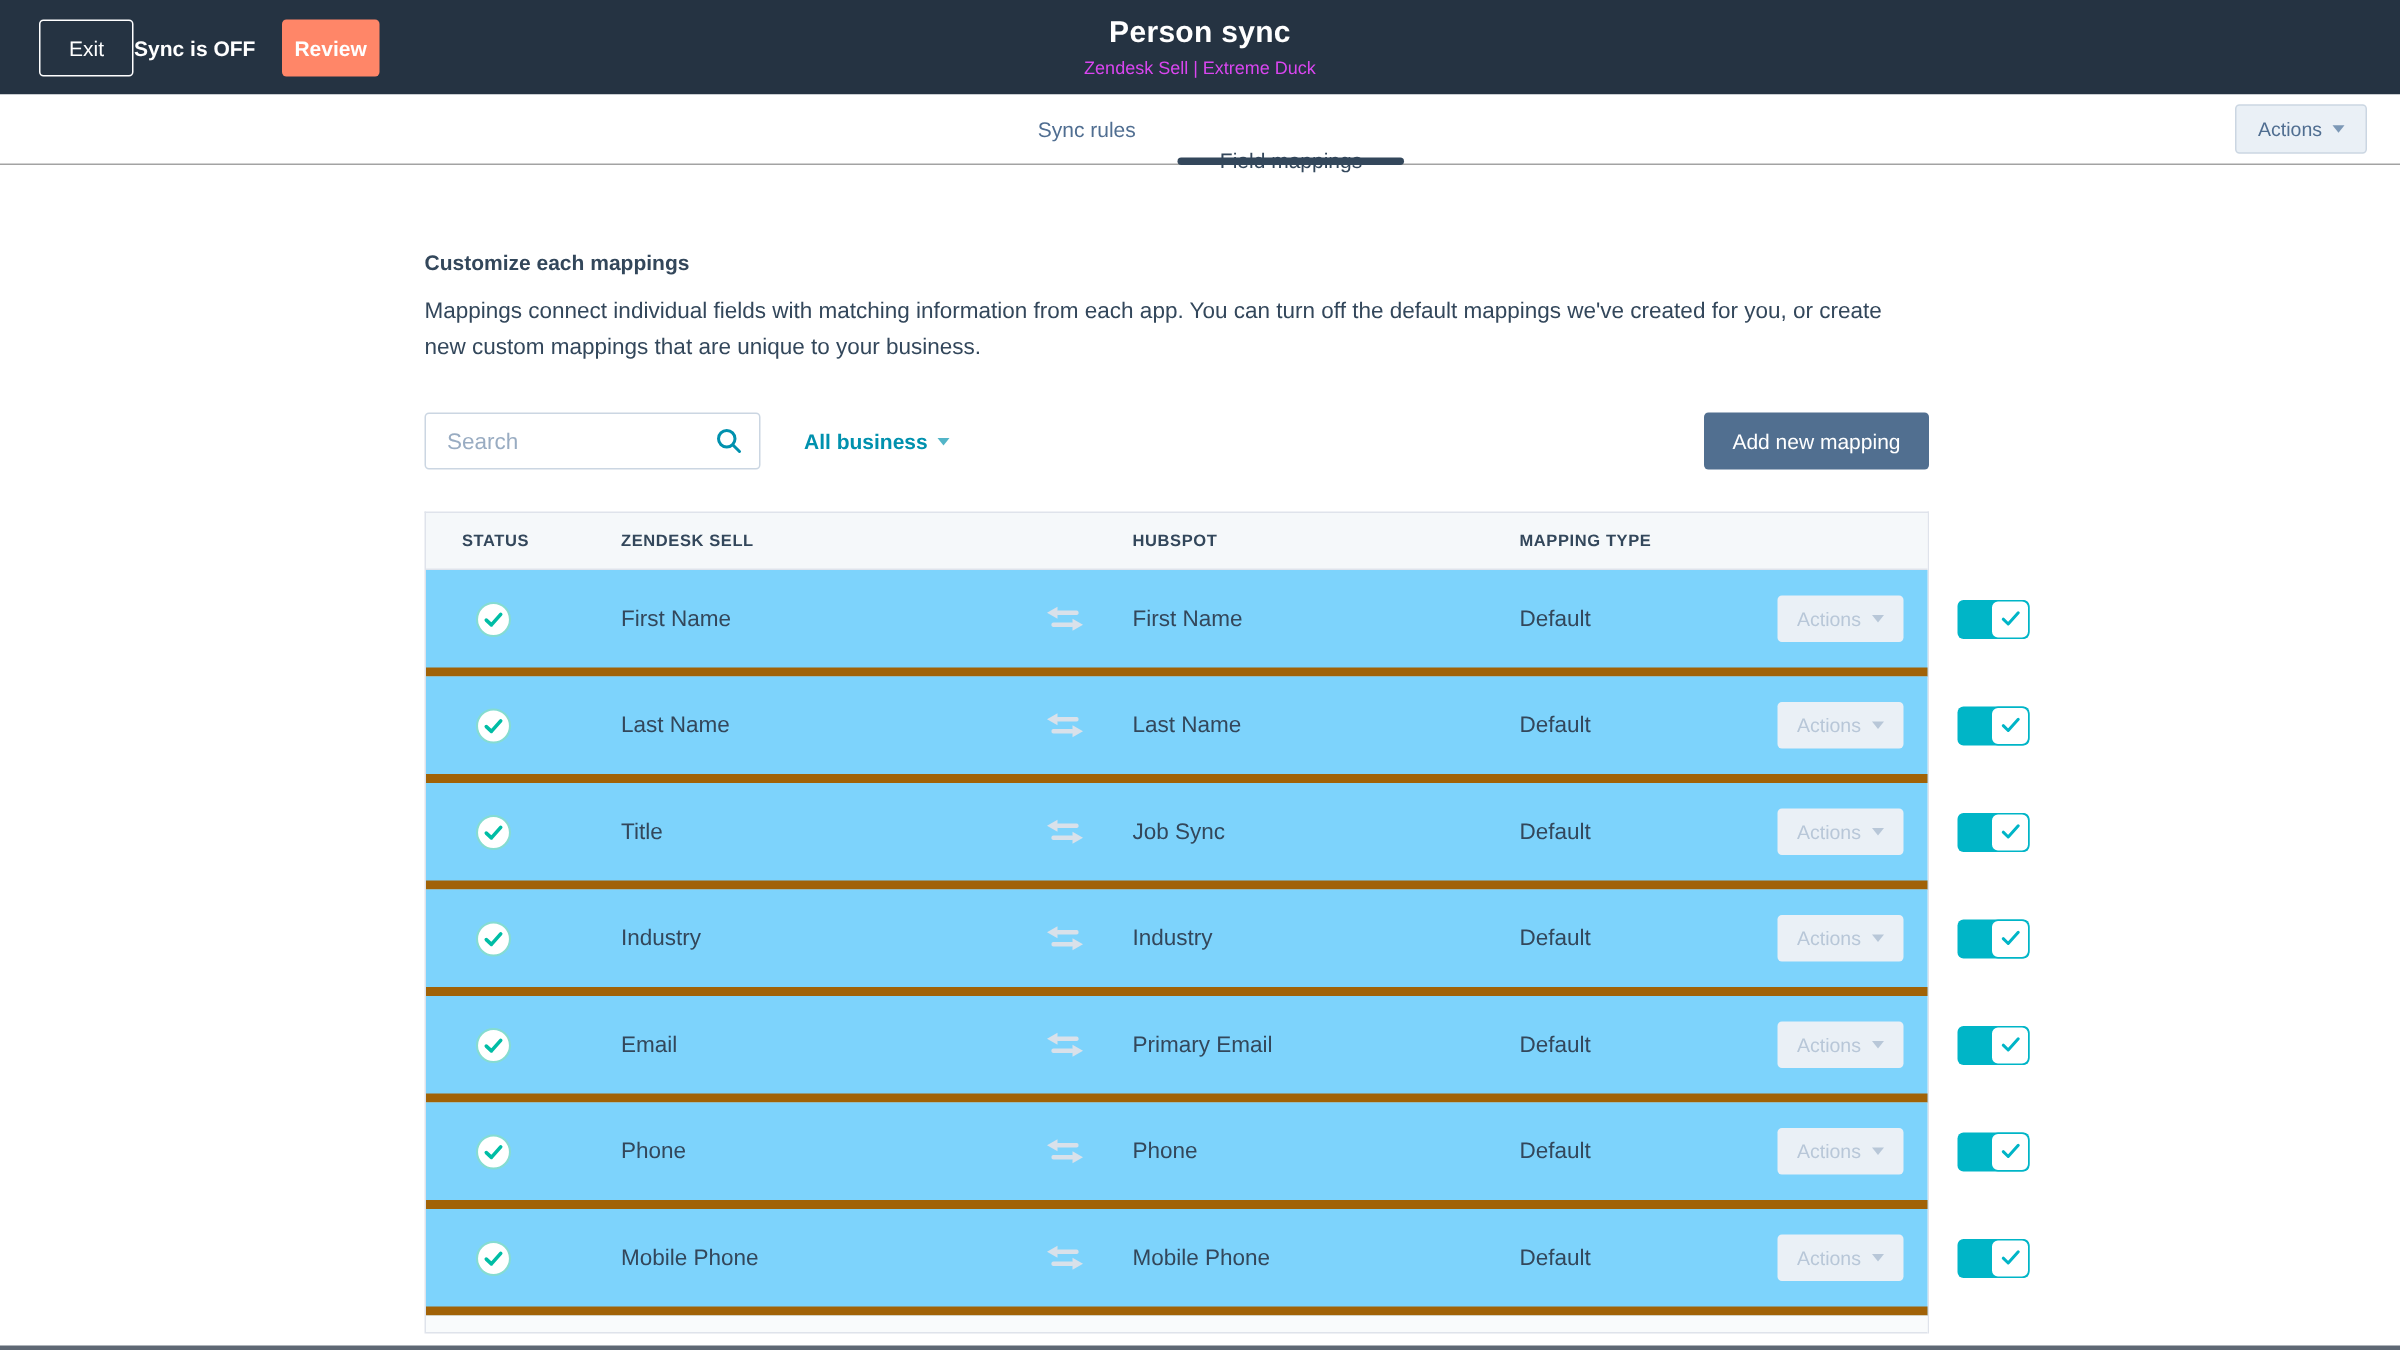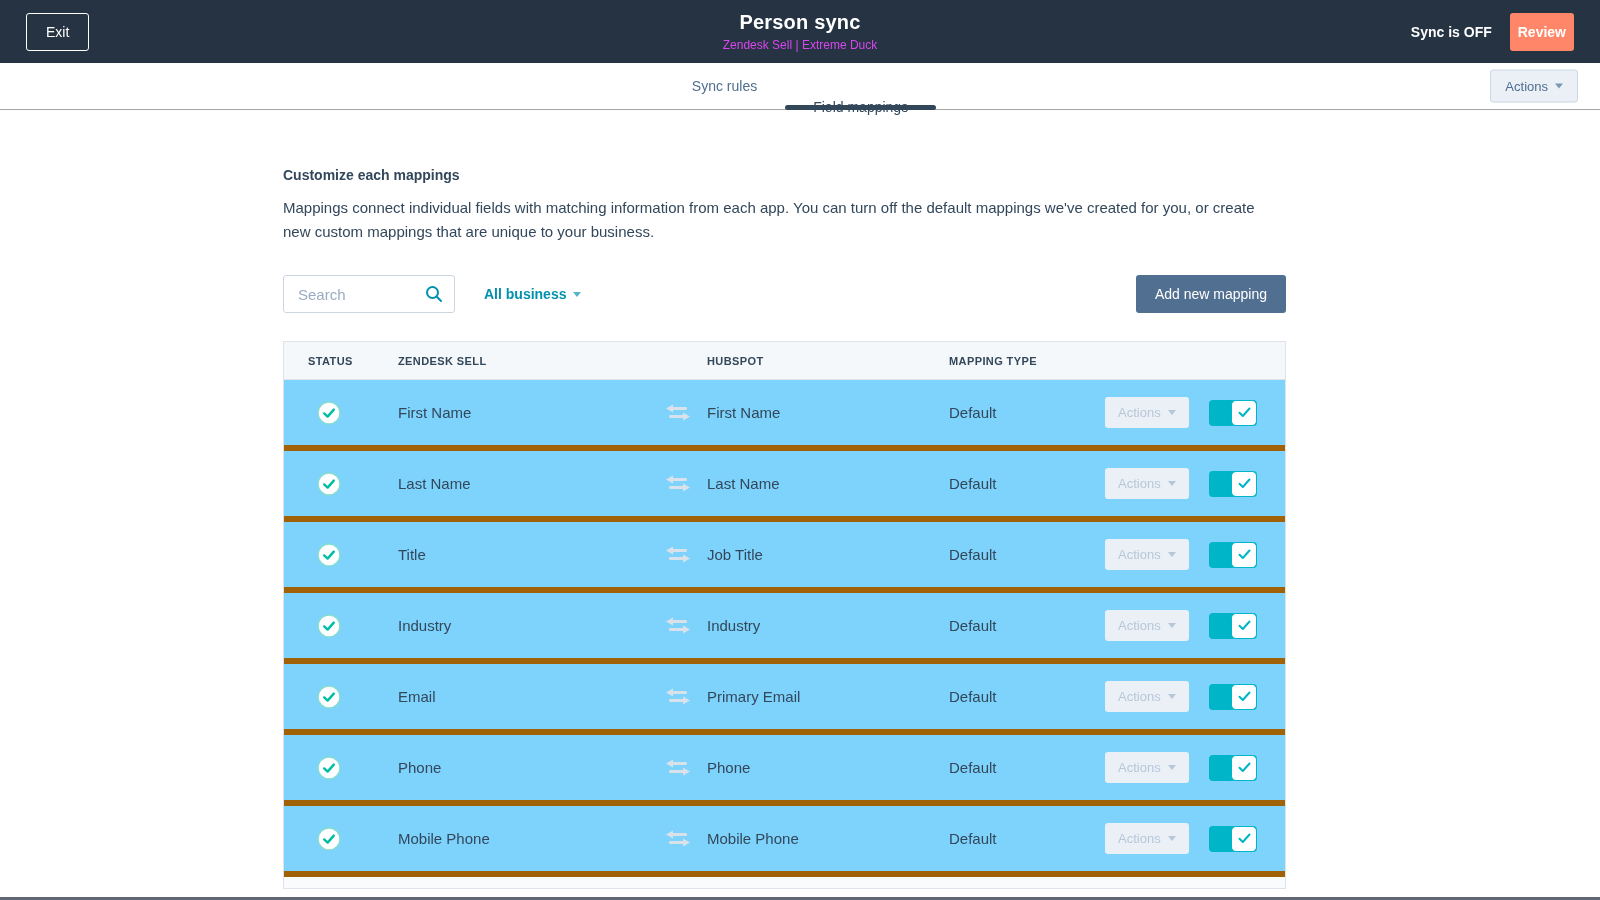--- a/index.html
+++ b/index.html
@@ -1,21 +1,21 @@
 <!DOCTYPE html>
 <html><head>
 <meta charset="utf-8">
 <style>
   * { box-sizing: border-box; margin: 0; padding: 0; }
   html, body { width: 1600px; height: 900px; overflow: hidden; background: #fff;
     font-family: "Liberation Sans", sans-serif; color: #33475b; }
 
   
   .topbar { position: relative; height: 63px; background: #253342; display: flex;
-    align-items: center; justify-content: space-between; padding: 0 26px; }
+    align-items: center; padding: 0 26px; }
   .exit-btn { background: transparent; border: 1px solid #ffffff; color: #fff;
     font-family: inherit; font-size: 14px; padding: 10px 19px; border-radius: 3px; cursor: pointer; }
   .title-block { position: absolute; left: 50%; transform: translateX(-50%); text-align: center; }
   .title { color: #fff; font-size: 20px; font-weight: 700; letter-spacing: .2px; }
   .subtitle { color: #d946ef; font-size: 12px; margin-top: 4px; }
   .topbar-right { display: flex; align-items: center; gap: 18px; }
   .sync-status { color: #fff; font-size: 14px; font-weight: 700; }
   .review-btn { background: #ff8668; border: none; color: #fff; font-family: inherit;
     font-size: 14px; font-weight: 600; padding: 11px 8px; border-radius: 3px; cursor: pointer; }
 
@@ -37,35 +37,35 @@
     border-right: 4px solid transparent; border-top: 5px solid #7c98b6; display: inline-block; }
   .caret.teal { border-top-color: #53b5c8; }
   .caret.muted { border-top-color: #b8c7d8; }
 
   
   main { margin-left: 283px; width: 1003px; }
   .section-heading { font-size: 14px; font-weight: 700; color: #33475b; margin-top: 57px; }
   .section-desc { font-size: 15px; line-height: 24px; margin-top: 13px; color: #33475b; }
 
   .controls { display: flex; align-items: center; margin-top: 31px; }
-  .search-box { position: relative; width: 172px; }
+  .search-box { position: relative; width: 224px; }
   .search-box input { width: 100%; height: 38px; border: 1px solid #cbd6e2; border-radius: 3px;
     font-family: inherit; font-size: 15px; color: #33475b; padding: 0 40px 0 14px; outline: none; }
   .search-box input::placeholder { color: #99acc2; }
   .search-icon { position: absolute; right: 12px; top: 50%; transform: translateY(-50%); display: flex; }
   .filter { display: flex; align-items: center; gap: 7px; margin-left: 29px;
     color: #0091ae; font-size: 14px; font-weight: 600; cursor: pointer; }
   .add-btn { margin-left: auto; background: #516f90; border: none; color: #fff;
     font-family: inherit; font-size: 14px; font-weight: 500; padding: 11px 19px;
     border-radius: 3px; cursor: pointer; }
 
   
   .table { margin-top: 28px; border: 1px solid #dfe3eb; border-bottom: none; }
   .thead, .trow { display: grid;
-    grid-template-columns: 114px 250px 59px 242px 156px 104px 76px; align-items: center; }
+    grid-template-columns: 114px 250px 59px 242px 156px 104px 76px; align-items: center; gap: 16px; }
   .thead { height: 38px; background: #f5f8fa; border-bottom: 1px solid #dfe3eb;
     font-size: 11px; font-weight: 700; letter-spacing: .4px; color: #33475b; }
   .th-status { padding-left: 24px; }
   .trow { height: 71px; border-bottom: 6px solid #a16207; font-size: 15px; color: #33475b;
     background: #7dd3fc; }
   .cell-status { padding-left: 33px; display: flex; align-items: center; }
   .cell-arrow { display: flex; justify-content: center; }
   .row-actions-btn { background: #eaf0f6; border: none; color: #b8c7d8; font-family: inherit;
     font-size: 13px; padding: 8px 13px; border-radius: 3px; display: flex; align-items: center;
     gap: 7px; cursor: pointer; }
@@ -233,21 +233,21 @@
     <div class="cell-arrow">
       <span style="display:flex;">
         <svg width="26" height="17" viewBox="0 0 26 17" fill="#d9e1ea">
           <polygon points="8,0.5 8,8.5 1,4.5"></polygon>
           <rect x="7" y="3" width="15" height="3" rx="1.2"></rect>
           <polygon points="18,8.5 18,16.5 25,12.5"></polygon>
           <rect x="4" y="11" width="15" height="3" rx="1.2"></rect>
         </svg>
       </span>
     </div>
-    <div>Job Title</div>
+    <div>Job Sync</div>
     <div>Default</div>
     <div>
       <button class="row-actions-btn">
         <span>Actions</span>
         <span class="caret muted"></span>
       </button>
     </div>
     <div>
       <div class="switch">
         <div class="knob">

